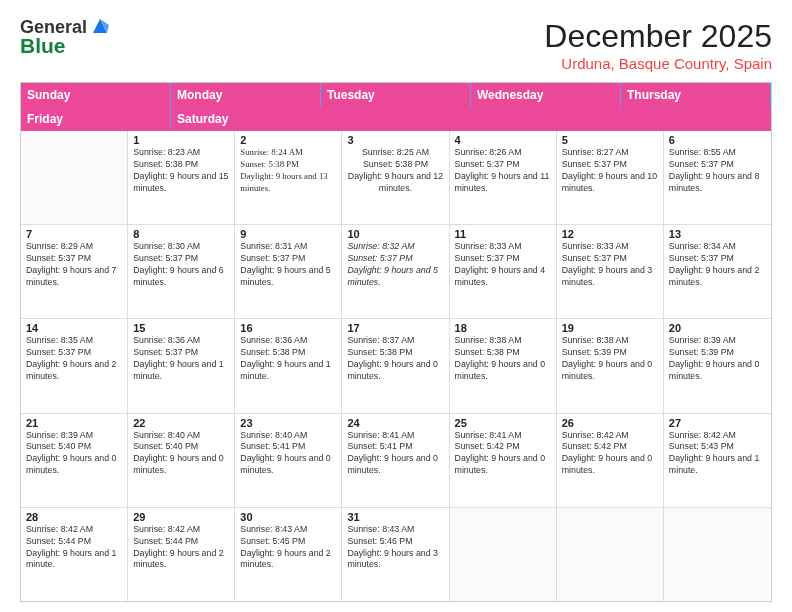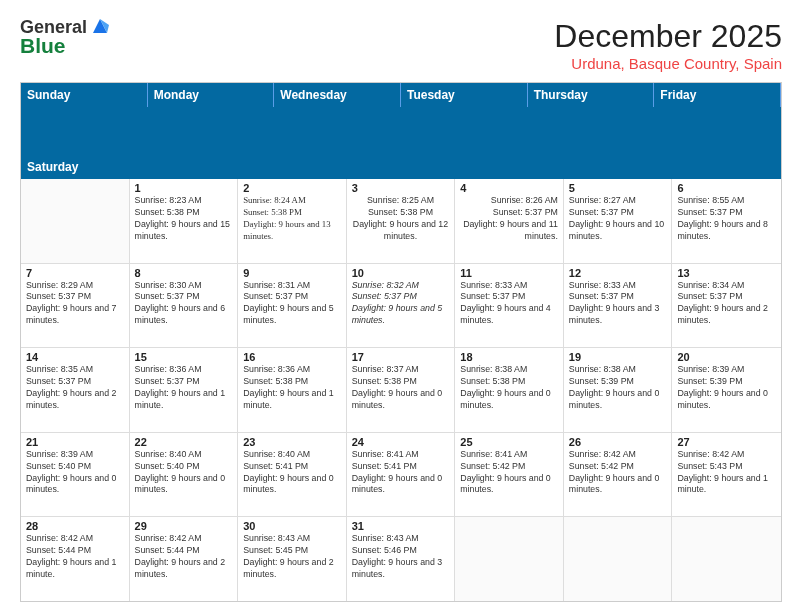--- a/index.html
+++ b/index.html
@@ -6,21 +6,21 @@
     body {
       width: 792px;
       height: 612px;
       font-family: Arial, sans-serif;
       background: #fff;
       overflow: hidden;
     }
     .page {
       width: 792px;
       height: 612px;
-      padding: 18px 10px 10px 20px;
+      padding: 18px 20px 10px 20px;
       display: flex;
       flex-direction: column;
     }
     .header {
       display: flex;
       justify-content: space-between;
       align-items: flex-start;
       margin-bottom: 10px;
     }
     .logo {
@@ -51,32 +51,32 @@
       color: #ef4444;
     }
     .calendar {
       flex: 1;
       display: flex;
       flex-direction: column;
       border: 1px solid #ccc;
     }
     .cal-header {
       display: grid;
-      grid-template-columns: repeat(6, 1fr);
-      background: #0369a1;
+      grid-template-columns: repeat(5, 1fr);
+      background: #ec4899;
     }
     .cal-header-cell {
       color: #fff;
       font-size: 12px;
       font-weight: bold;
       padding: 5px 6px;
       text-align: left;
       border-right: 1px solid #5a9de8;
     }
-    .cal-header-cell:last-child { border-right: none; margin-top: 48px; }
+    .cal-header-cell:last-child { border-right: none; }
     .cal-body {
       flex: 1;
       display: flex;
       flex-direction: column;
     }
     .cal-row {
       display: grid;
       grid-template-columns: repeat(7, 1fr);
       flex: 1;
       border-top: 1px solid #ddd;
@@ -124,22 +124,22 @@
     <div class="title-block">
       <div class="calendar-title">December 2025</div>
       <div class="calendar-subtitle">Urduna, Basque Country, Spain</div>
     </div>
   </div>
 
   <div class="calendar">
     <div class="cal-header">
       <div class="cal-header-cell">Sunday</div>
       <div class="cal-header-cell">Monday</div>
+      <div class="cal-header-cell">Tuesday</div>
       <div class="cal-header-cell">Wednesday</div>
-      <div class="cal-header-cell">Tuesday</div>
       <div class="cal-header-cell">Thursday</div>
       <div class="cal-header-cell">Friday</div>
       <div class="cal-header-cell">Saturday</div>
     </div>
     <div class="cal-body" id="cal-body">
     <div class="cal-row">
           <div class="cal-cell empty"></div>
           <div class="cal-cell">
             <div class="day-num">1</div>
             <div class="cell-info" style="white-space: pre-line;">Sunrise: 8:23 AM
@@ -153,21 +153,21 @@
 Daylight: 9 hours and 13 minutes.</div>
           </div>
           <div class="cal-cell">
             <div class="day-num">3</div>
             <div class="cell-info" style="white-space: pre-line; text-align: center;">Sunrise: 8:25 AM
 Sunset: 5:38 PM
 Daylight: 9 hours and 12 minutes.</div>
           </div>
           <div class="cal-cell">
             <div class="day-num">4</div>
-            <div class="cell-info" style="white-space: pre-line; text-align: right;">Sunrise: 8:26 AM
+            <div class="cell-info" style="white-space: pre-line;">Sunrise: 8:26 AM
 Sunset: 5:37 PM
 Daylight: 9 hours and 11 minutes.</div>
           </div>
           <div class="cal-cell">
             <div class="day-num">5</div>
             <div class="cell-info" style="white-space: pre-line;">Sunrise: 8:27 AM
 Sunset: 5:37 PM
 Daylight: 9 hours and 10 minutes.</div>
           </div>
           <div class="cal-cell">

